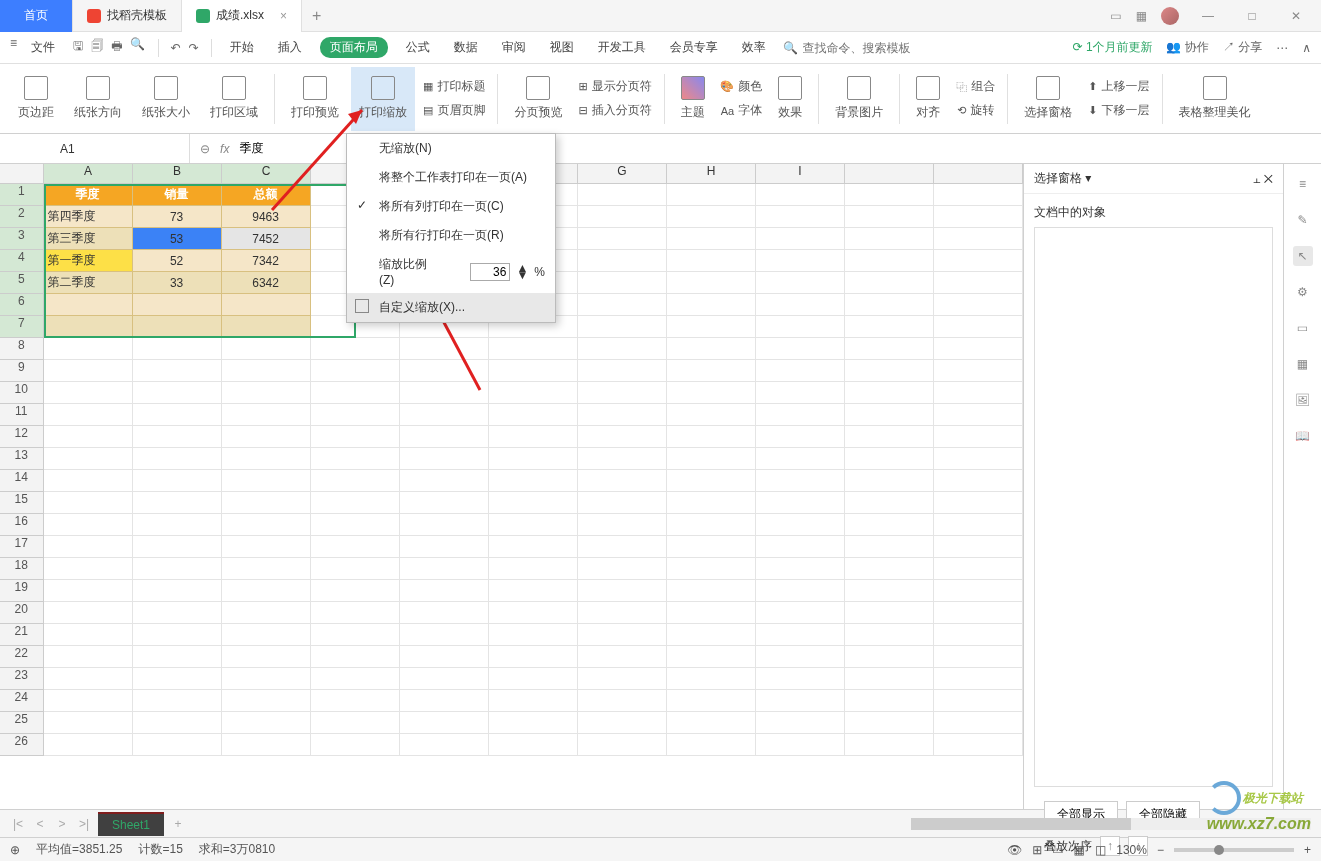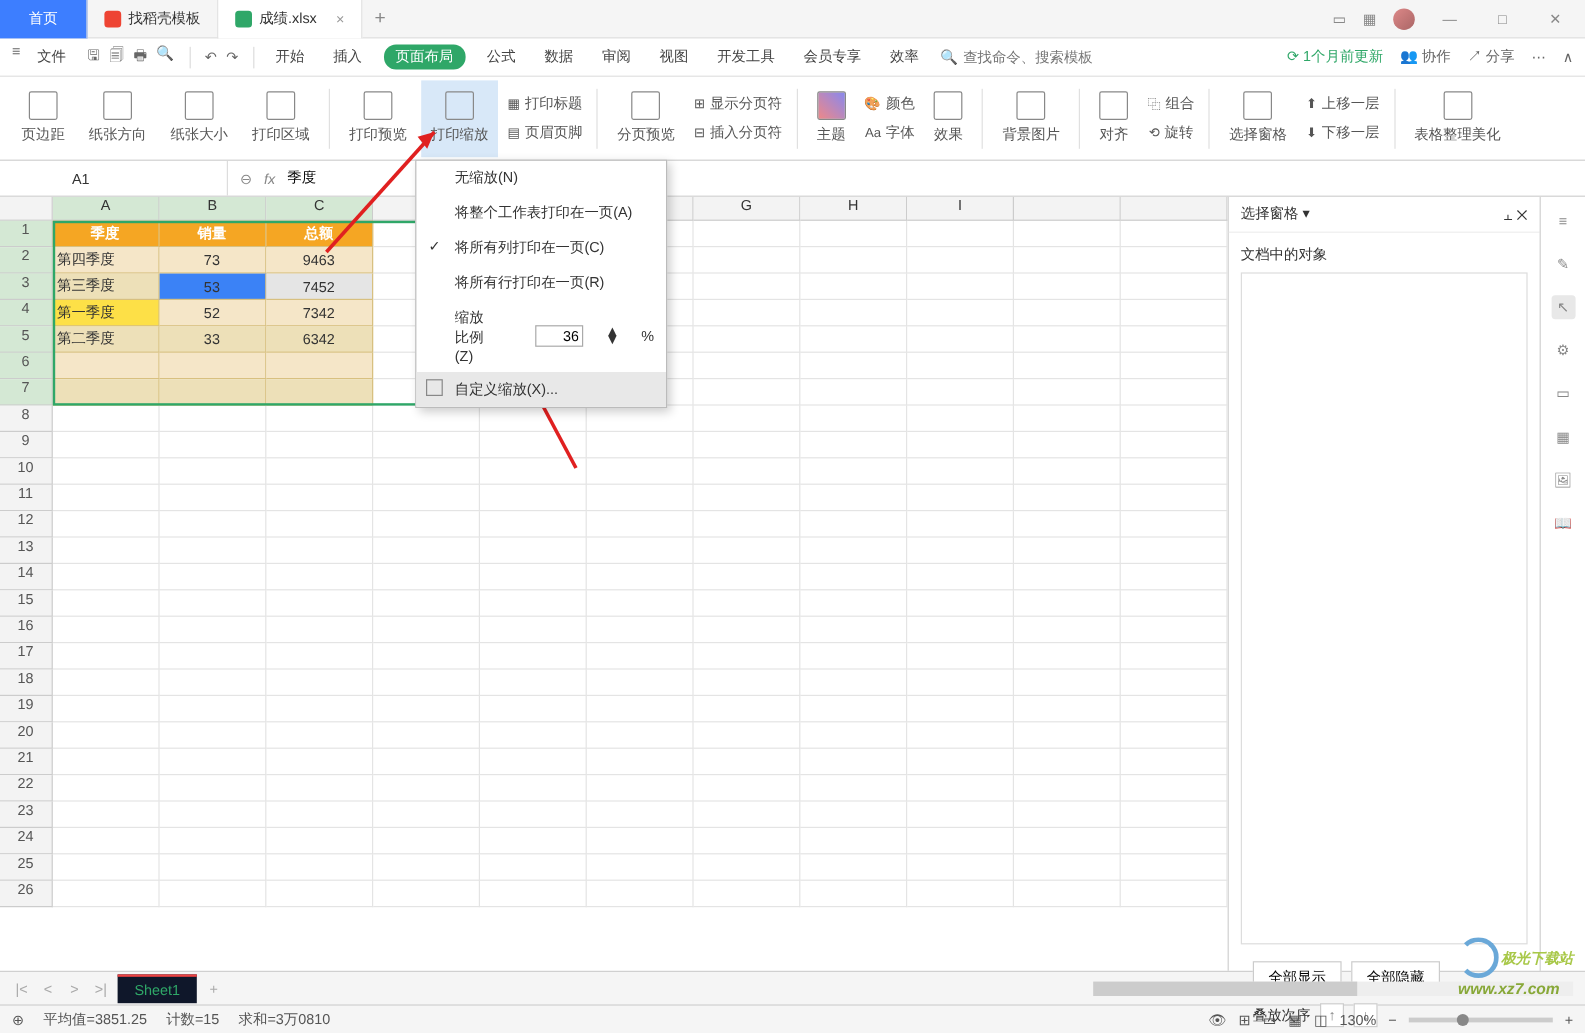--- a/index.html
+++ b/index.html
@@ -43,45 +43,45 @@
 .row{display:flex;height:22px;}
 .rh{width:44px;text-align:center;border-right:1px solid #ccc;border-bottom:1px solid #ccc;background:#f3f3f3;color:#555;}
 .rh.sel{background:#d4e8d4;}
 .cell{width:90px;border-right:1px solid #e4e4e4;border-bottom:1px solid #e4e4e4;padding:0 4px;display:flex;align-items:center;}
 .selborder{position:absolute;border:2px solid #2fa768;pointer-events:none;}
 .dropdown{position:absolute;left:346px;top:133px;width:210px;background:#fff;border:1px solid #bbb;box-shadow:3px 3px 8px rgba(0,0,0,0.2);z-index:100;}
 .dropdown .di{padding:6px 10px 6px 32px;position:relative;cursor:pointer;}
 .dropdown .di.hover{background:#e8e8e8;}
 .dropdown .di .chk{position:absolute;left:10px;}
 .dropdown .di .dicon{position:absolute;left:8px;top:6px;width:14px;height:14px;border:1px solid #888;}
-.dropdown .scale{display:flex;align-items:center;gap:18px;padding:6px 10px 6px 32px;}
+.dropdown .scale{display:flex;align-items:center;gap:6px;padding:6px 10px 6px 32px;}
 .dropdown .scale input{width:40px;border:1px solid #aaa;padding:1px 3px;text-align:right;margin-left:24px;}
 .rightpanel{width:260px;border-left:1px solid #d0d0d0;display:flex;flex-direction:column;}
 .rp-head{padding:6px 10px;border-bottom:1px solid #eee;display:flex;align-items:center;justify-content:space-between;}
 .rp-body{flex:1;padding:10px;}
 .rp-box{border:1px solid #ddd;height:560px;margin-bottom:10px;}
 .rp-foot{display:flex;align-items:center;gap:8px;padding:4px 10px;}
 .rp-btn{border:1px solid #ccc;padding:4px 12px;background:#fff;cursor:pointer;}
 .rp-arrow{border:1px solid #ccc;width:20px;height:20px;text-align:center;background:#fff;color:#888;}
 .sidebar{width:38px;border-left:1px solid #d0d0d0;display:flex;flex-direction:column;align-items:center;gap:16px;padding-top:10px;}
 .sidebar .sbi{width:20px;height:20px;color:#888;cursor:pointer;display:flex;align-items:center;justify-content:center;}
 .sheettabs{height:28px;display:flex;align-items:center;border-top:1px solid #d0d0d0;background:#f5f5f5;padding:0 10px;gap:6px;}
 .sheettabs .nav{color:#aaa;cursor:pointer;width:16px;text-align:center;}
-.sheettabs .stab{padding:4px 14px;background:#0f172a;color:#2fa768;border-top:2px solid #ef4444;cursor:pointer;}
+.sheettabs .stab{padding:4px 14px;background:#404040;color:#2fa768;border-top:2px solid #7f1d1d;cursor:pointer;}
 .sheettabs .sbartrack{height:12px;background:#eee;width:400px;position:relative;}
 .sheettabs .sbthumb{position:absolute;left:0;width:220px;height:12px;background:#ccc;}
 .statusbar{height:24px;display:flex;align-items:center;background:#f5f5f5;border-top:1px solid #d0d0d0;padding:0 10px;gap:16px;color:#555;font-size:11px;}
 .statusbar .sright{margin-left:auto;display:flex;align-items:center;gap:10px;}
 .statusbar .slider{width:120px;height:4px;background:#ccc;position:relative;}
 .statusbar .slider .thumb{position:absolute;left:40px;top:-3px;width:10px;height:10px;background:#888;border-radius:5px;}
 .arrow{position:absolute;pointer-events:none;z-index:99;}
 .arrow-line{stroke:#e02020;stroke-width:3;fill:none;}
 .arrow-head{fill:#e02020;}
 .watermark{position:absolute;right:10px;bottom:28px;font-size:16px;color:#a8c848;font-style:italic;font-weight:bold;}
-.watermark .sub{font-size:13px;color:#88a838;}
+.watermark .sub{font-size:16px;color:#88a838;}
 .watermark .swirl{display:inline-block;width:34px;height:34px;border:4px solid #6aa8d8;border-radius:50%;border-left-color:transparent;vertical-align:middle;margin-right:2px;}
 </style>
 </head>
 <body>
 
 <div class="titlebar">
   <div class="tab home">首页</div>
   <div class="tab">
     <span class="icn" style="background:#e43;border-radius:3px;"></span>
     <span>找稻壳模板</span>

